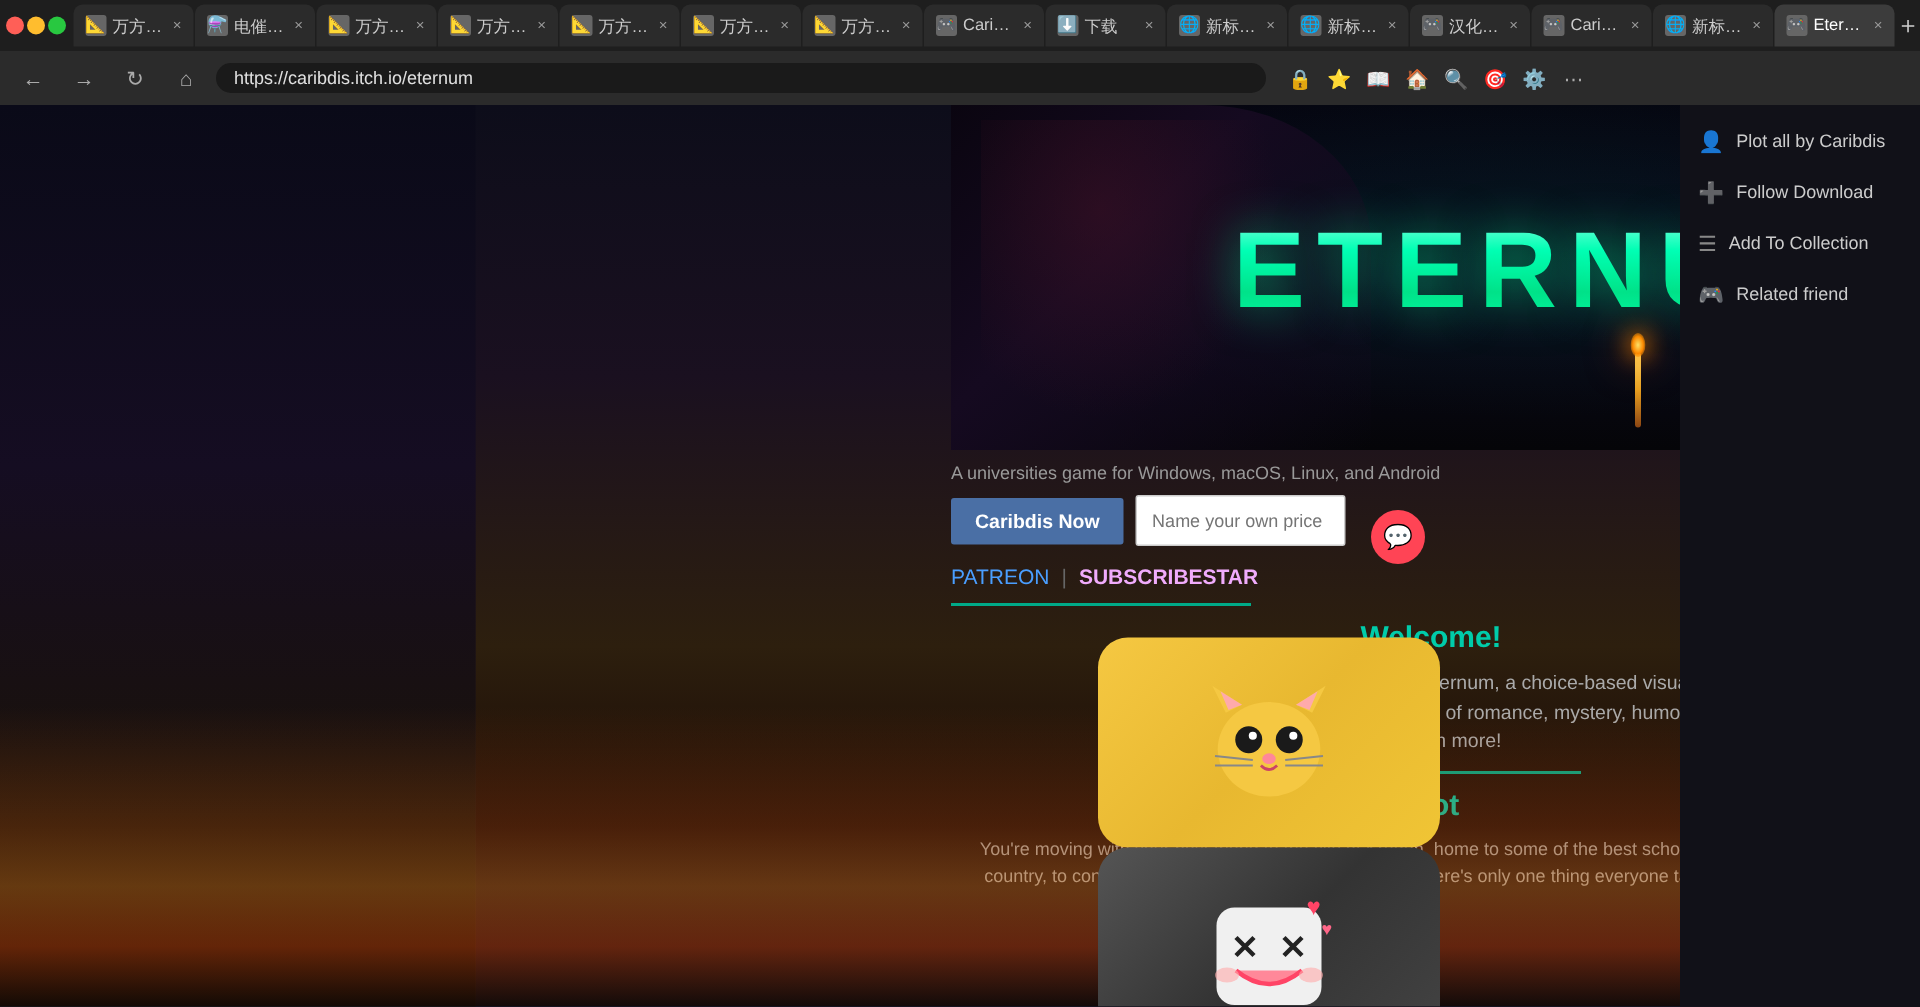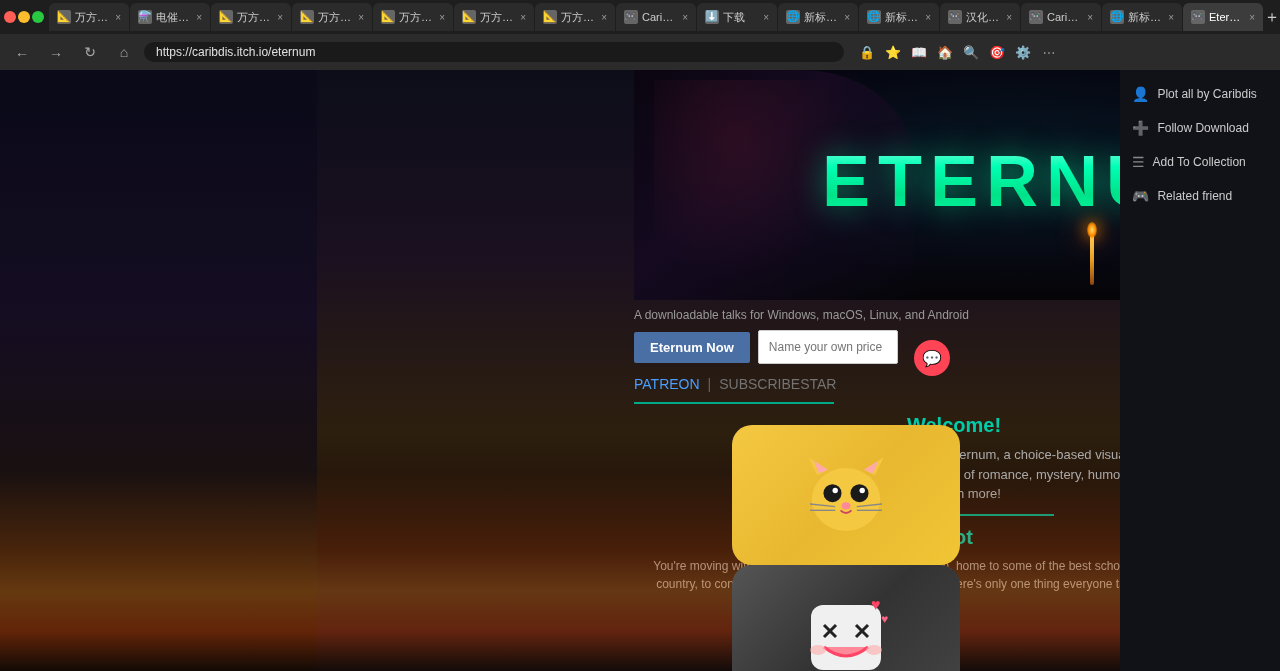--- a/index.html
+++ b/index.html
@@ -238,23 +238,23 @@
       margin-bottom: 10px;
       font-size: 14px;
     }
 
     .link-patreon {
       color: #4a9eff;
       text-decoration: none;
       font-weight: 500;
     }
     .link-subscribestar {
-      color: #737373;
+      color: #f0abfc;
       text-decoration: none;
-      font-weight: 400;
+      font-weight: 700;
     }
     .link-separator {
       color: #666;
     }
 
     .divider-line {
       width: 200px;
       height: 2px;
       background: #00aa88;
       margin: 6px 0 10px;
@@ -556,24 +556,24 @@
         <div style="position:absolute;right:180px;bottom:15px;width:4px;height:50px;background:linear-gradient(180deg,#ffe066,#e8a020,#8B4513);border-radius:2px;"></div>
         <div style="position:absolute;right:177px;bottom:62px;width:10px;height:16px;background:radial-gradient(ellipse,#ffe066 0%,#ff8800 50%,transparent 100%);border-radius:50%;box-shadow:0 0 15px #ff8800,0 0 30px #ff4400;"></div>
 
         <div class="eternum-title">
           <span>ETERNUM</span>
         </div>
       </div>
     </div>
 
     <div class="game-info">
-      <div class="game-subtitle">A downloadable talks for Windows, macOS, Linux, and Android</div>
+      <div class="game-subtitle">A universities game for Windows, macOS, Linux, and Android</div>
 
       <div class="download-row">
-        <button class="download-btn">Eternum Now</button>
+        <button class="download-btn">Caribdis Now</button>
         <input class="price-input" type="text" placeholder="Name your own price" style="">
       </div>
 
       <div class="links-row">
         <a class="link-patreon" href="#">PATREON</a>
         <span class="link-separator">|</span>
         <a class="link-subscribestar" href="#">SUBSCRIBESTAR</a>
       </div>
 
       <div class="divider-line"></div>

